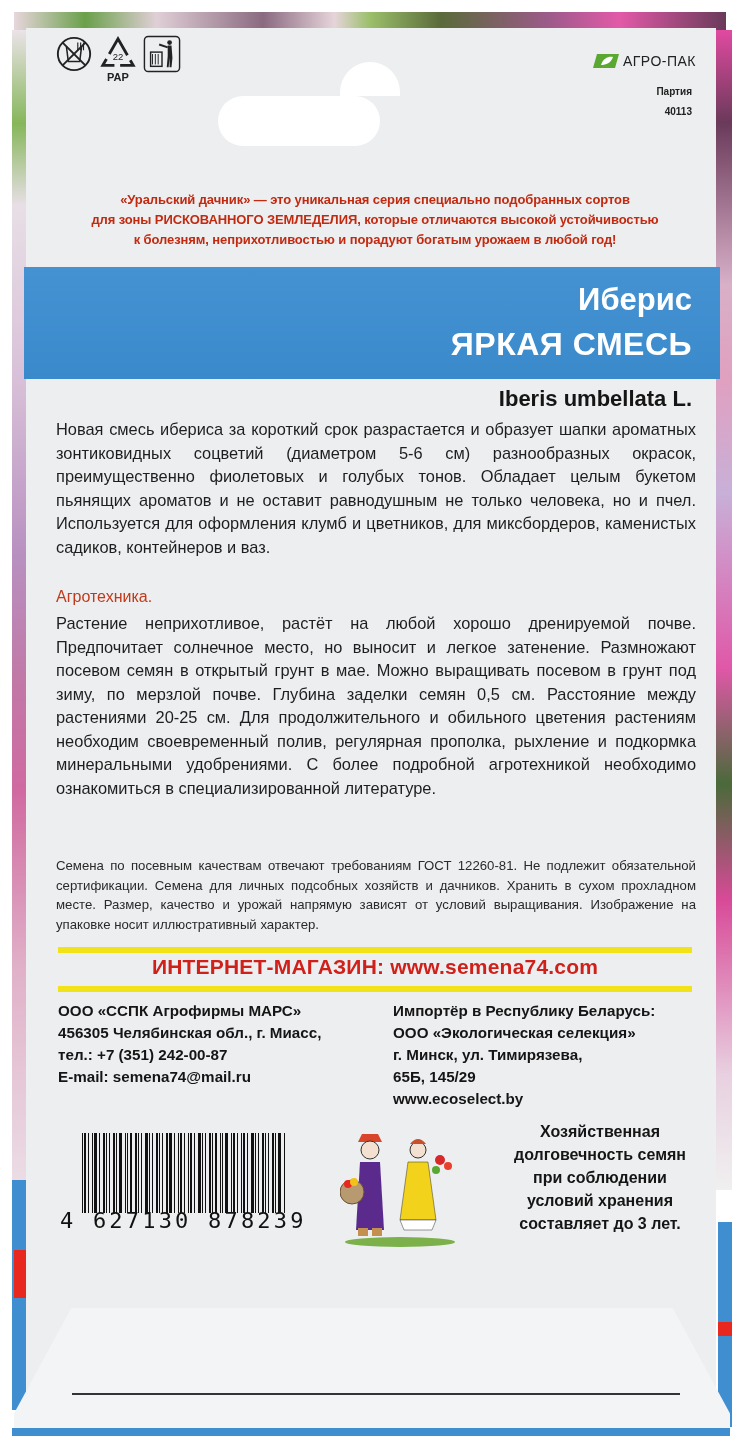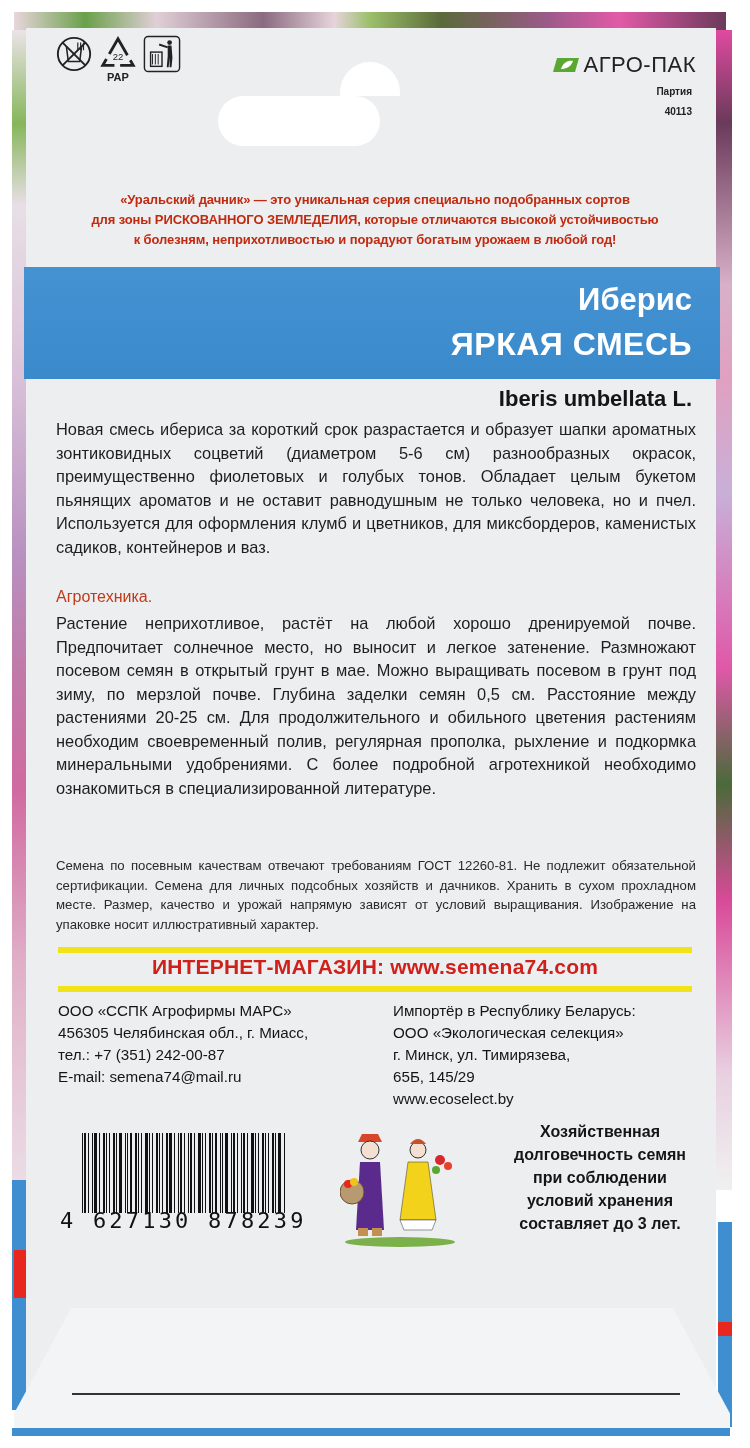--- a/index.html
+++ b/index.html
@@ -34,21 +34,21 @@
   }
 
   
   .icons { position: absolute; left: 55px; top: 35px; display: flex; gap: 6px; align-items: flex-start; }
   .icon-box { width: 38px; height: 38px; }
   .pap-wrap { display: flex; flex-direction: column; align-items: center; }
   .pap-label { font-size: 11px; font-weight: bold; color: #222; margin-top: -2px; }
 
   .brand { position: absolute; right: 54px; top: 52px; display: flex; align-items: center; gap: 4px; }
   .brand-leaf { width: 26px; height: 18px; }
-  .brand-name { font-size: 22px; color: #222; letter-spacing: 0.5px; }
+  .brand-name { font-size: 14px; color: #222; letter-spacing: 0.5px; }
   .batch { position: absolute; right: 58px; top: 82px; text-align: right; font-weight: bold; font-size: 10px; color: #222; line-height: 20px; }
 
   .series-text {
     position: absolute; left: 0; top: 190px; width: 750px; text-align: center;
     color: #c22a10; font-weight: bold; font-size: 13px; line-height: 20px; letter-spacing: -0.1px;
   }
 
   .blue-band {
     position: absolute; left: 24px; top: 267px; width: 696px; height: 112px;
     background: #3f8fd0;
@@ -62,21 +62,21 @@
   .body-block { position: absolute; left: 56px; width: 640px; font-size: 16.4px; line-height: 23.5px; color: #1e1e1e; text-align: justify; }
   .desc { top: 418px; }
   .agro-head { position: absolute; left: 56px; top: 588px; color: #c23a1a; font-size: 16px; }
   .agro { top: 612px; }
 
   .legal { position: absolute; left: 56px; top: 856px; width: 640px; font-size: 13.2px; line-height: 19.5px; color: #2a2a2a; text-align: justify; }
 
   .shop-line { position: absolute; left: 58px; width: 634px; height: 6px; background: #f2e21a; }
   .shop-text { position: absolute; left: 0; top: 955px; width: 750px; text-align: center; color: #d0201a; font-weight: bold; font-size: 21px; letter-spacing: 0.2px; }
 
-  .addr { position: absolute; top: 1000px; font-weight: normal; font-size: 15.2px; line-height: 22px; color: #151515; }
+  .addr { position: absolute; top: 1000px; font-weight: bold; font-size: 15.2px; line-height: 22px; color: #151515; }
   .addr-left { left: 58px; }
   .addr-right { left: 393px; }
 
   .barcode { position: absolute; left: 82px; top: 1133px; width: 232px; height: 80px; display: flex; align-items: stretch; }
   .barcode span { display: block; background: #111; height: 100%; }
   .barcode-num { position: absolute; left: 60px; top: 1208px; font-family: "DejaVu Sans Mono", monospace; font-size: 22px; color: #111; letter-spacing: 3.2px; }
 
   .mascot { position: absolute; left: 340px; top: 1120px; width: 130px; height: 130px; }
 
   .shelf { position: absolute; left: 480px; top: 1120px; width: 240px; text-align: center; font-weight: bold; font-size: 16px; line-height: 23px; color: #151515; }

